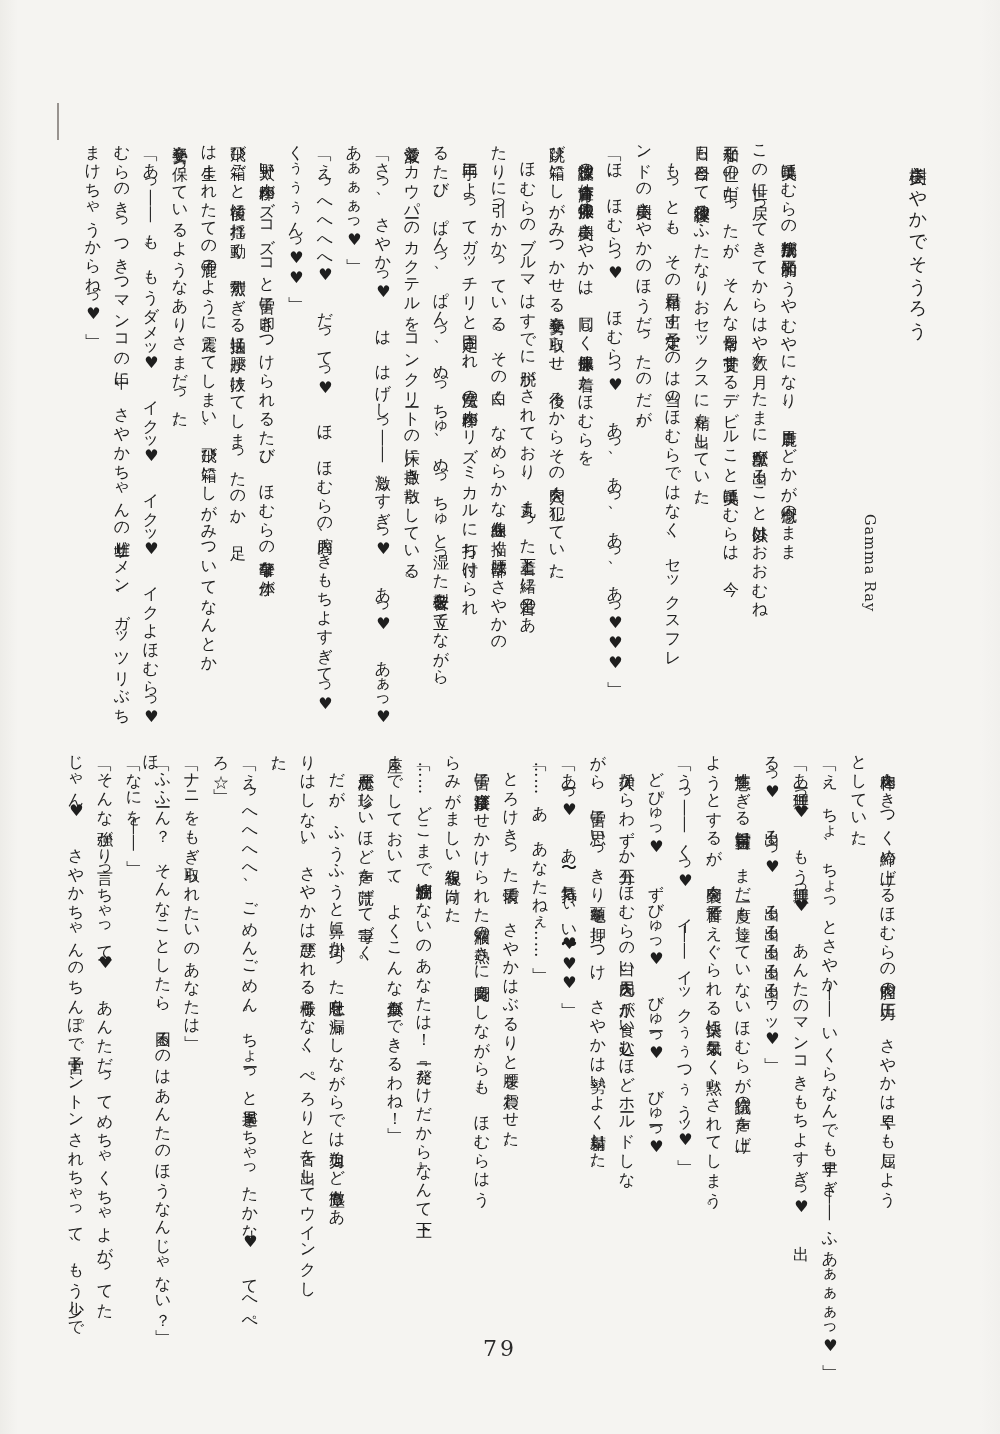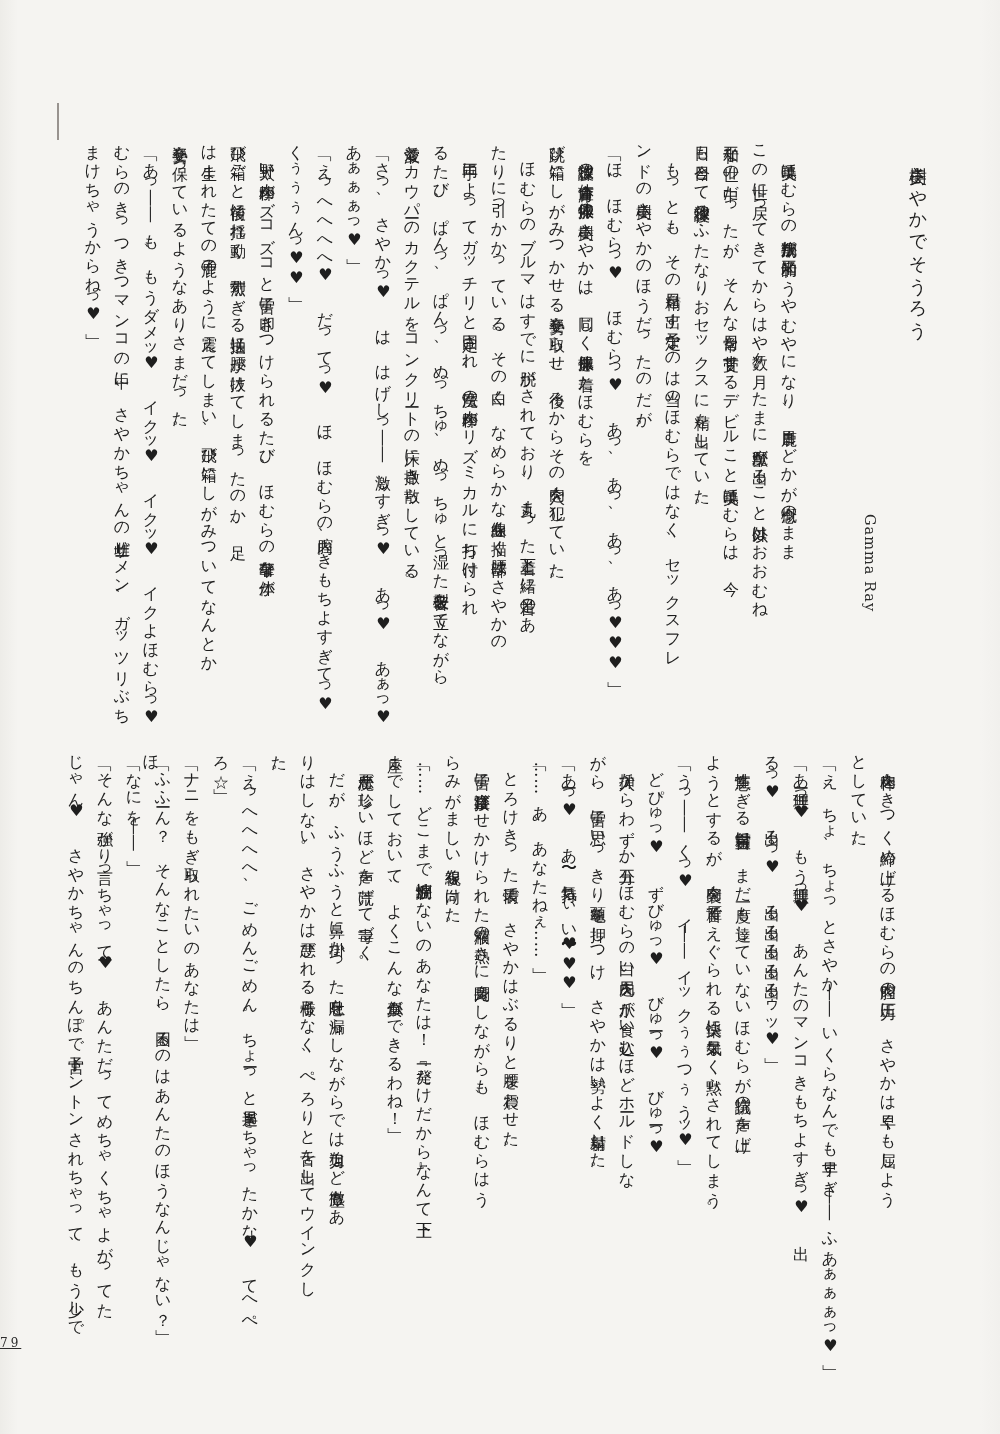--- a/index.html
+++ b/index.html
@@ -32,22 +32,22 @@
   .band p {
     margin:0; padding:0;
     line-height:29px;
     font-size:16px;
     letter-spacing:0.6px;
     white-space:nowrap;
   }
   .band p.ind { text-indent:17px; }
   .pageno {
     position:absolute; top:1336px; left:0; width:100%;
-    text-align:left;
-    font-size:12px; letter-spacing:3px; color:#2a2a2a;text-decoration:underline;
+    text-align:center;
+    font-size:22px; letter-spacing:3px; color:#2a2a2a;
   }
   .print-mark {
     position:absolute; left:57px; top:103px;
     width:1.5px; height:37px;
     background:#98938f;
   }
 </style>
 </head>
 <body>
 

